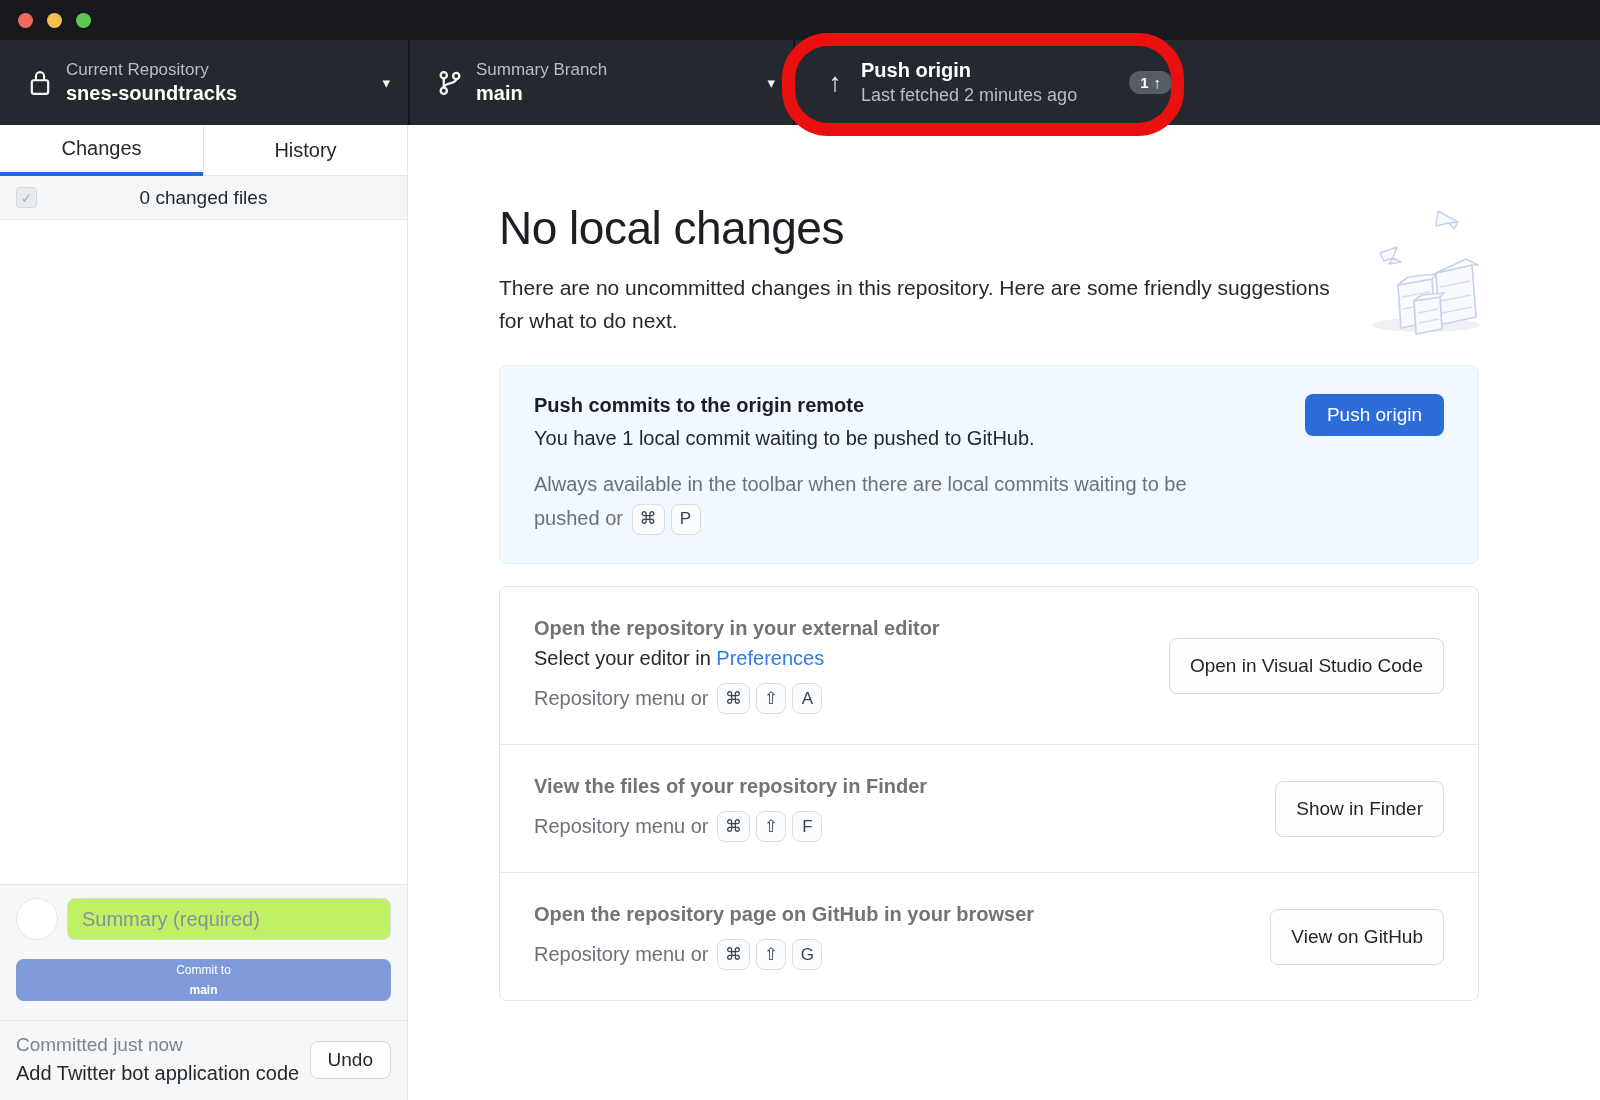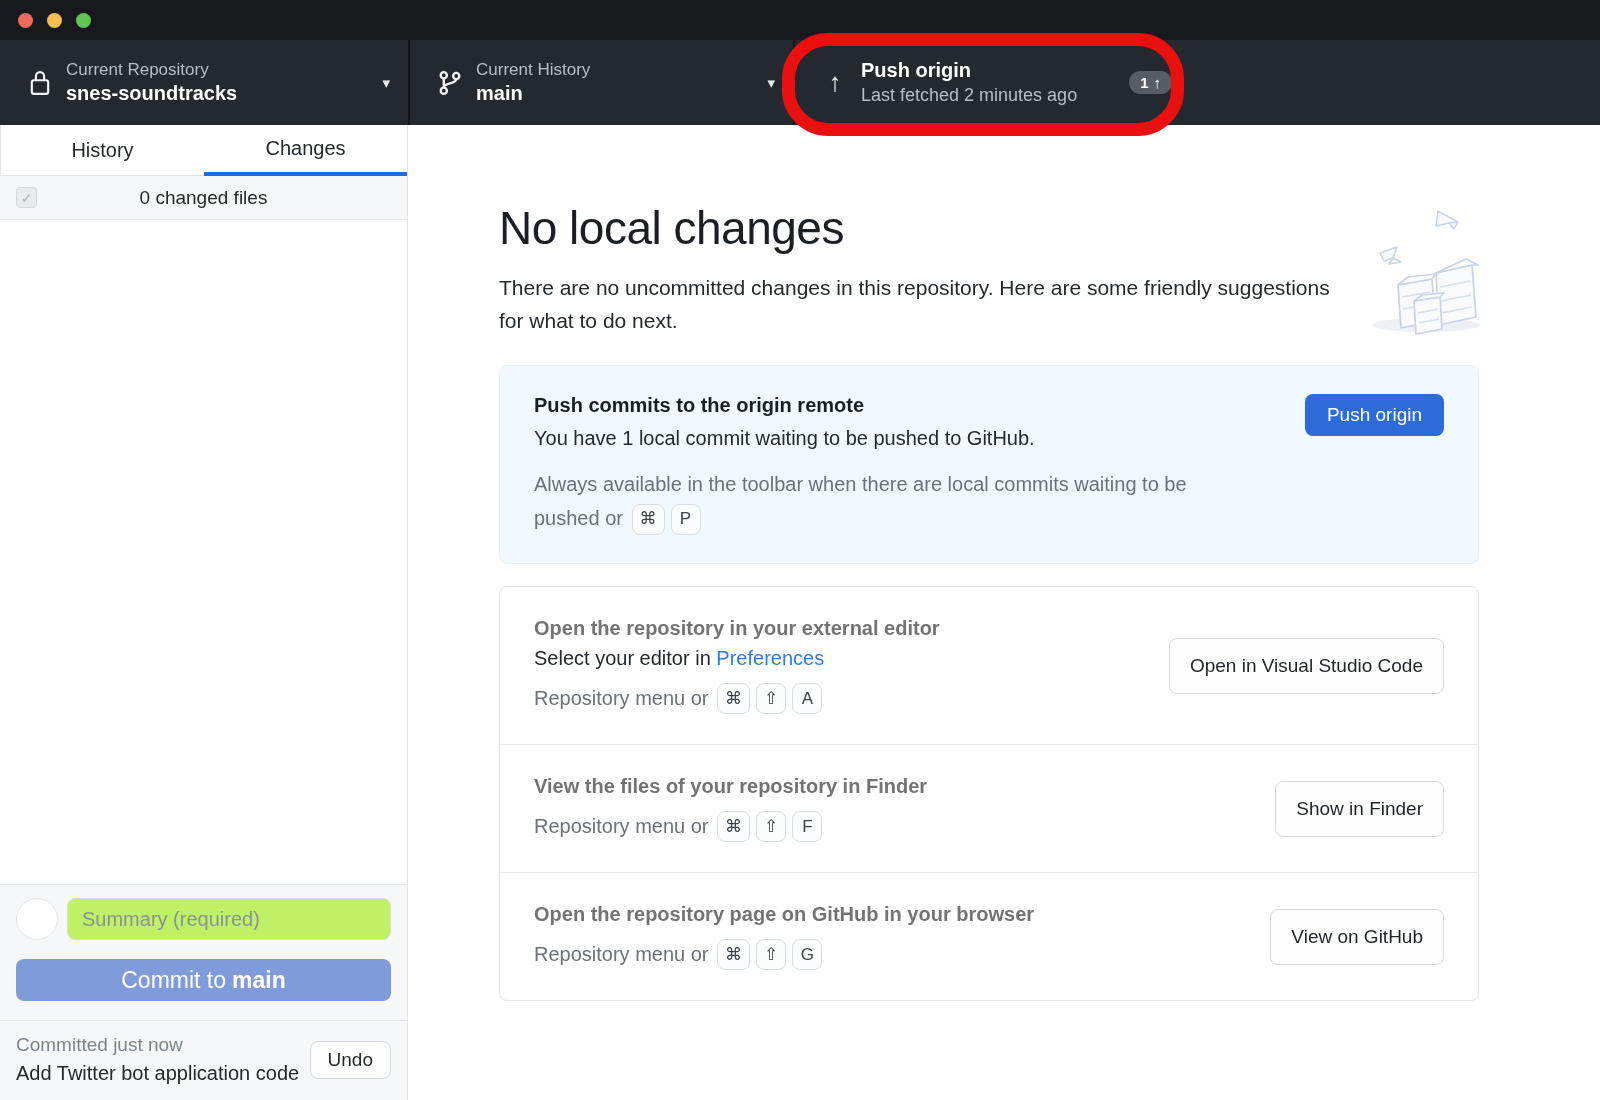--- a/index.html
+++ b/index.html
@@ -43,21 +43,21 @@
 
   .commit-form { flex:none; background:#f6f7f9; border-top:1px solid #e1e4e8; padding:13px 16px 0 16px; }
   .summary-row { display:flex; align-items:center; gap:9px; }
   .avatar { width:42px; height:42px; border-radius:50%; background:#ffffff; border:1px solid #e3e6ea; flex:none; }
   .summary-input { flex:1; height:42px; background:#bef264; border:1px solid #d8dce1; border-radius:8px; font-size:20px; padding:0 14px; color:#24292e; font-family:inherit; outline:none; }
   .summary-input::placeholder { color:#8a919a; }
   .desc-box { position:relative; margin-top:15px; height:170px; background:#ffffff; border:1px solid #d8dce1; border-radius:8px; }
   .desc-input { width:100%; height:100%; border:none; background:transparent; resize:none; font-size:20px; font-family:inherit; padding:12px 14px; color:#24292e; outline:none; }
   .desc-input::placeholder { color:#8a919a; }
   .person-add { position:absolute; left:14px; bottom:10px; color:#4b545d; }
-  .commit-btn { margin-top:19px; width:100%; height:42px; background:#7f9bd9; border:none; border-radius:8px; color:#ffffff; font-size:23px; font-family:inherit; display:flex; align-items:center; justify-content:center; gap:6px; }
+  .commit-btn { margin-top:19px; width:100%; height:42px; background:#7f9bd9; border:none; border-radius:8px; color:#ffffff; font-size:12px; font-family:inherit; display:flex; align-items:center; justify-content:center; gap:6px;flex-direction:column; }
   .commit-btn .branch-bold { font-weight:bold; }
   .committed-row { margin:19px -16px 0 -16px; border-top:1px solid #e4e6e9; padding:12px 16px 14px 16px; display:flex; align-items:center; background:#f6f7f9; }
   .committed-text { flex:1; min-width:0; line-height:1.3; }
   .committed-status { font-size:19px; color:#7c848d; }
   .committed-msg { font-size:20px; color:#24292e; margin-top:2px; white-space:nowrap; }
   .undo-btn { flex:none; background:#fdfdfe; border:1px solid #d6d9de; border-radius:8px; font-size:19px; color:#24292e; padding:7px 17px; font-family:inherit; }
 
   
   .main { position:absolute; left:409px; top:125px; right:0; bottom:0; background:#ffffff; }
   .main-content { margin-left:90px; width:980px; }
@@ -115,21 +115,21 @@
   <div class="tb-section branch">
     <span class="tb-icon">
       <svg width="26" height="28" viewBox="0 0 16 18" fill="none" stroke="#f2f4f6" stroke-width="1.5">
         <circle cx="4" cy="4" r="2"></circle>
         <circle cx="4" cy="14" r="2"></circle>
         <circle cx="12" cy="4.5" r="2"></circle>
         <path d="M4 6 v6 M12 6.5 c0 3.5 -8 2 -8 5.5"></path>
       </svg>
     </span>
     <span class="tb-text">
-      <span class="tb-label">Current History</span>
+      <span class="tb-label">Summary Branch</span>
       <span class="tb-value">main</span>
     </span>
     <span class="tb-chevron">▾</span>
   </div>
 
   <div class="tb-section push">
     <span class="tb-icon">
       <span class="arrow-up-glyph">↑</span>
     </span>
     <span class="tb-text">
@@ -141,22 +141,22 @@
       <span>↑</span>
     </span>
   </div>
 </div>
 
 <div class="annotation-box"></div>
 
 <div class="sidebar">
 
   <div class="tabs">
+    <div class="tab active">Changes</div>
     <div class="tab inactive">History</div>
-    <div class="tab active">Changes</div>
   </div>
 
   <div class="files-row">
     <span class="checkbox">✓</span>
     <span class="files-label">0 changed files</span>
   </div>
 
   <div class="changes-empty"></div>
 
   <div class="commit-form">

